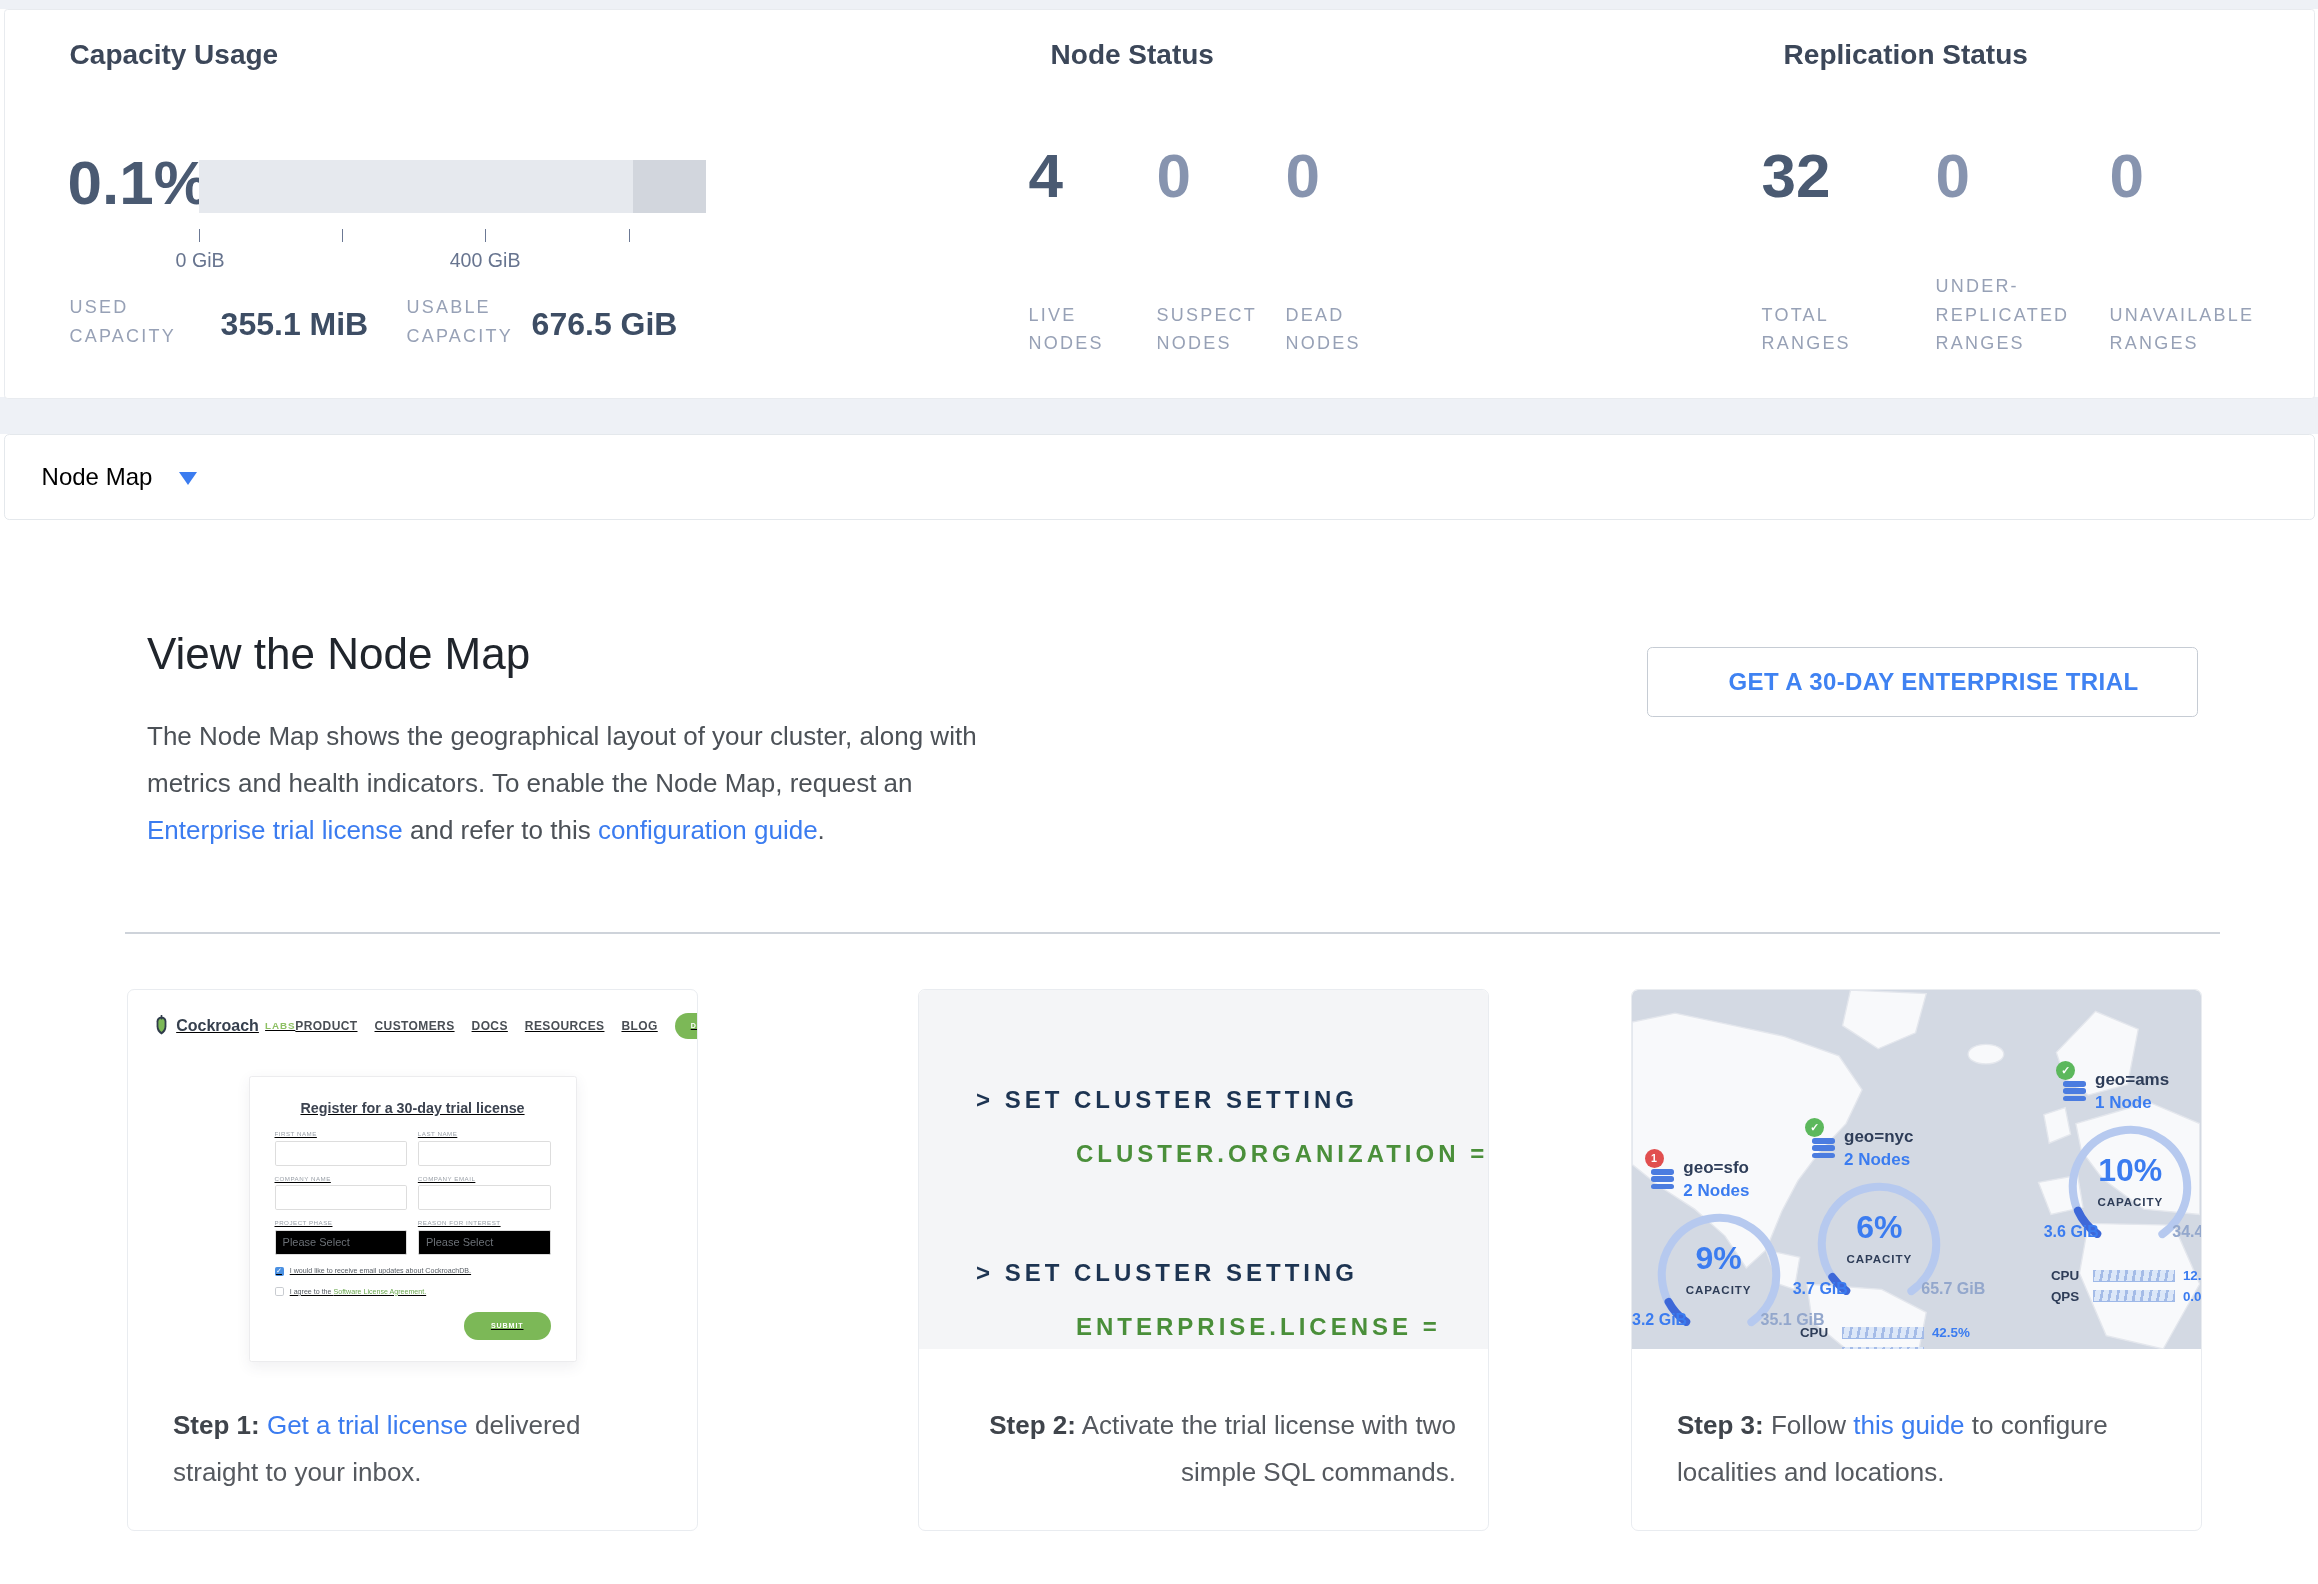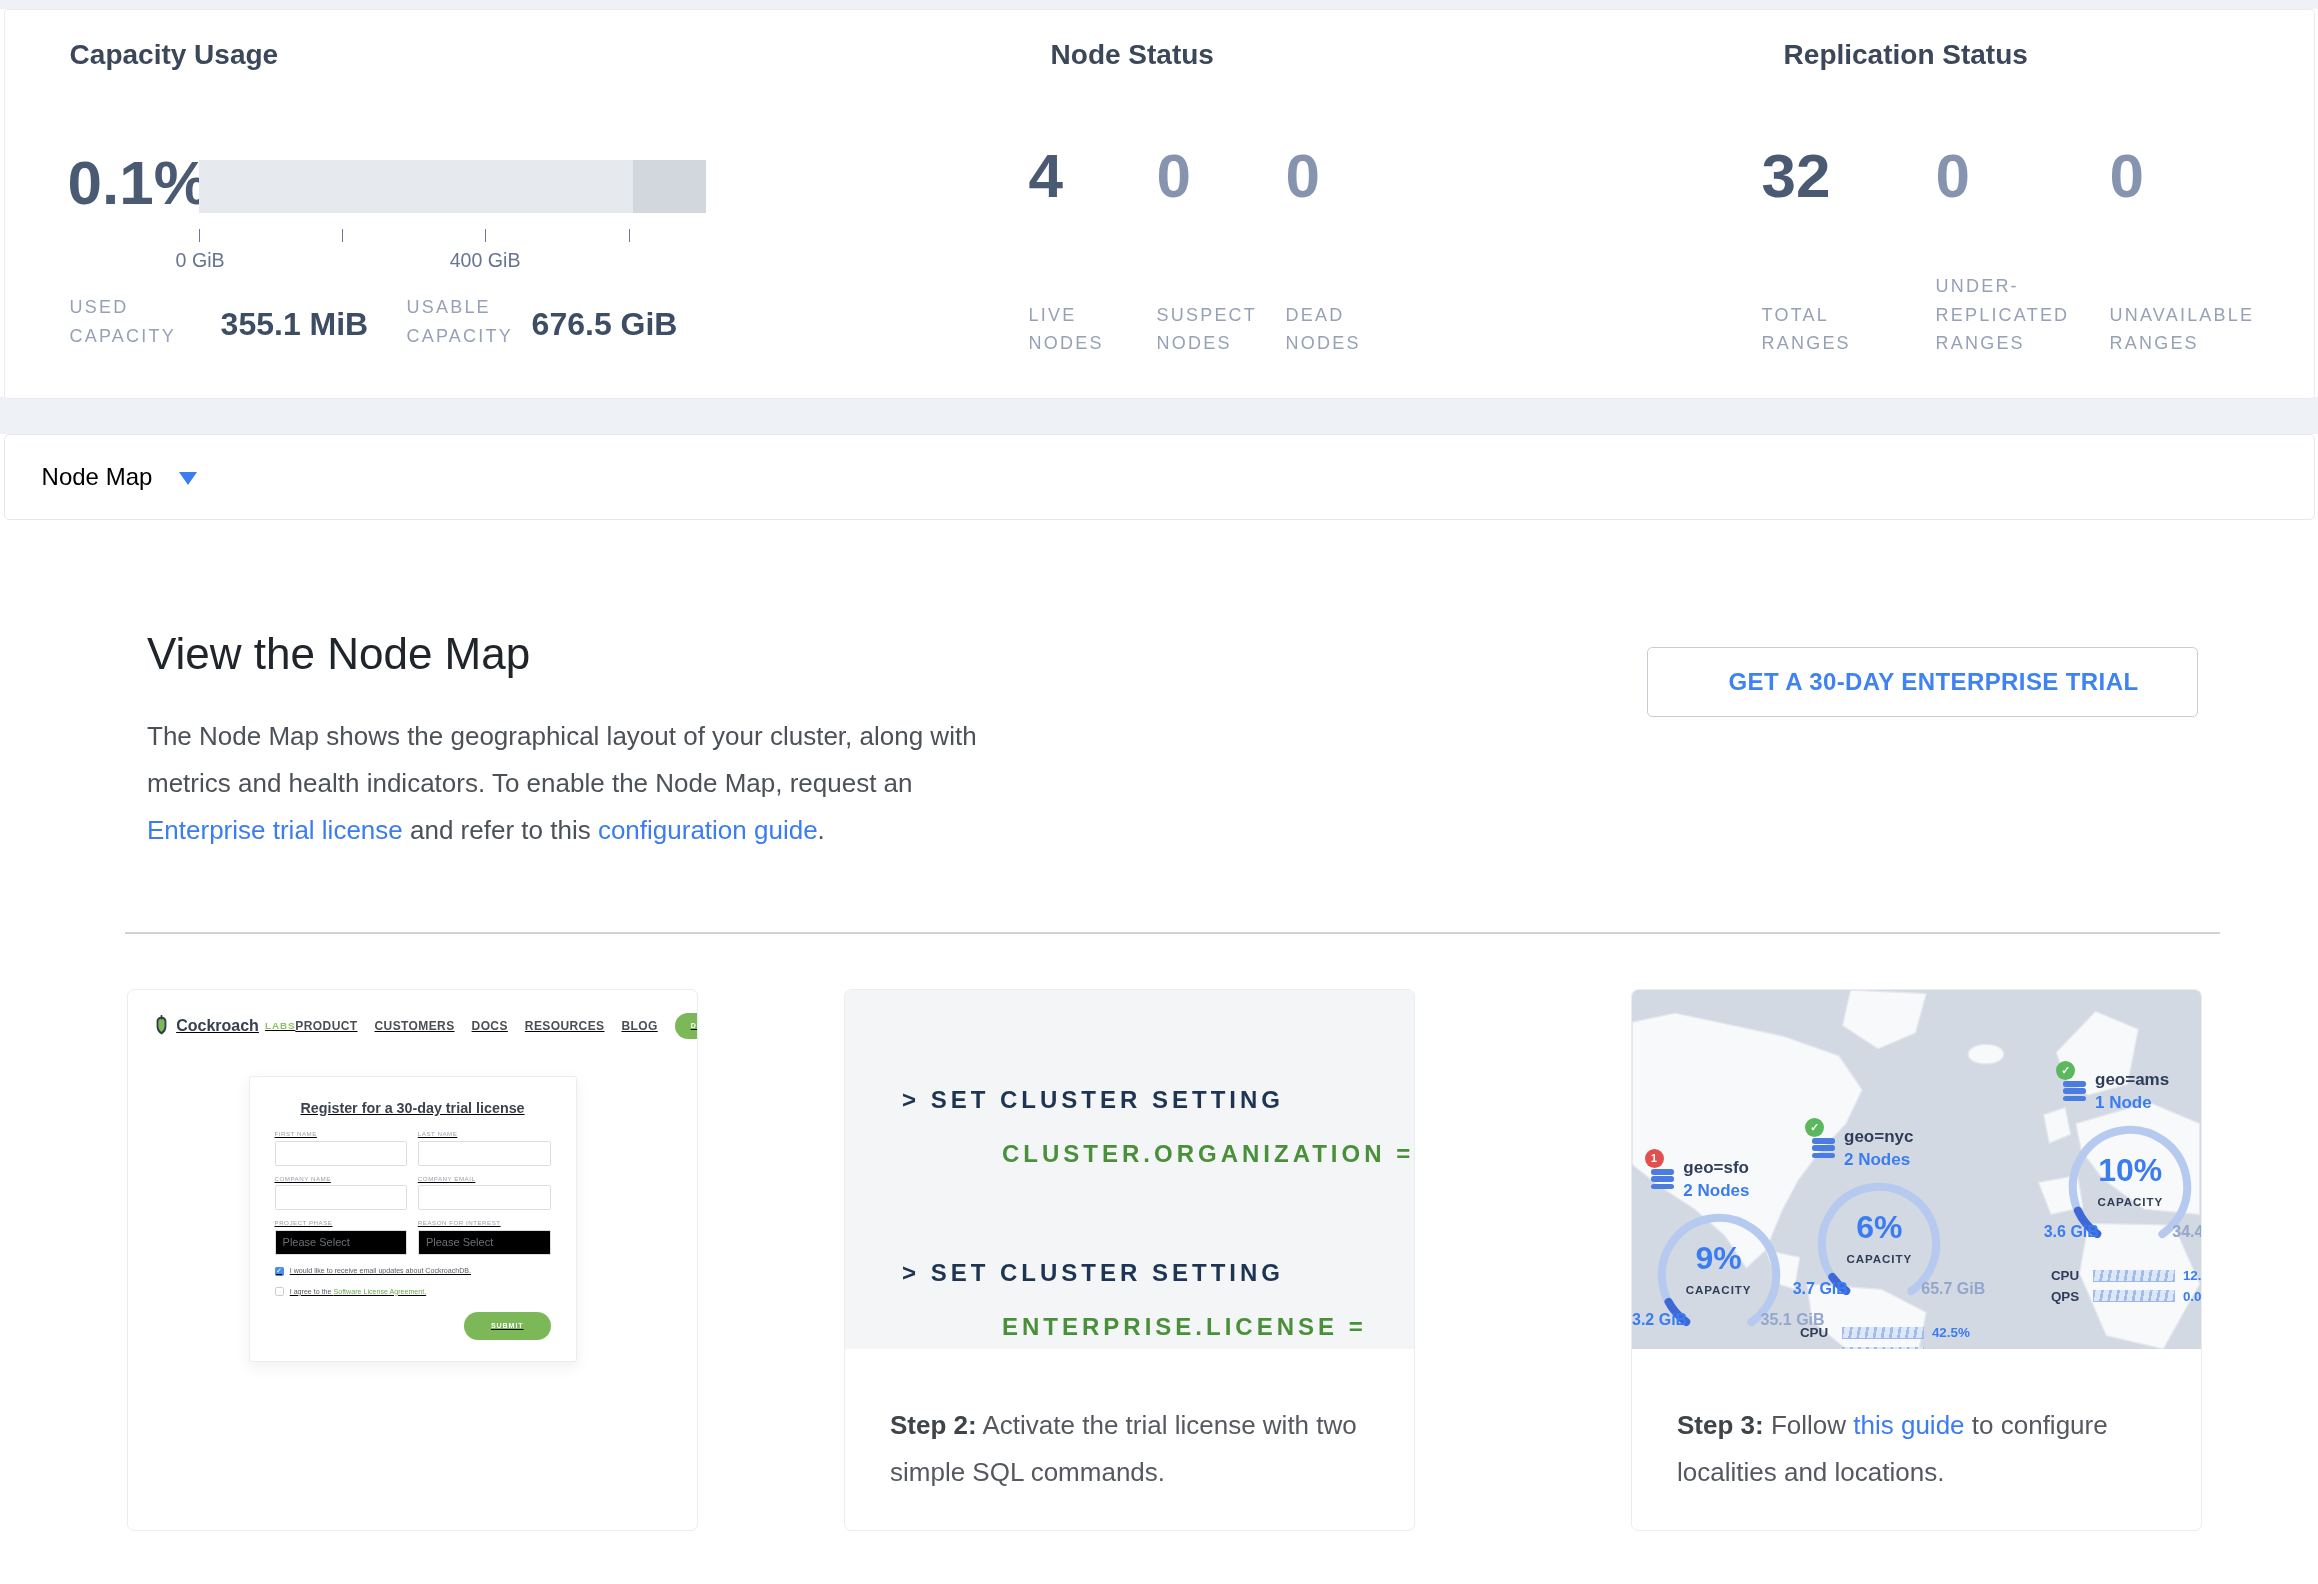--- a/index.html
+++ b/index.html
@@ -42,21 +42,21 @@
   
   .h1{left:125px;top:629px;font-size:44px;font-weight:500;color:#20252c;}
   .intro-p{left:125px;top:713px;width:856px;font-size:26px;line-height:47px;color:#4c5157;}
   a.lnk{color:#3b7cf0;text-decoration:none;cursor:pointer;}
   .trial-btn{left:1647px;top:647px;width:551px;height:70px;background:#fff;border:1.8px solid #c6ccd4;border-radius:5.3px;
     color:#3f82f2;font-size:24px;font-weight:600;letter-spacing:0.4px;display:flex;align-items:center;justify-content:center;cursor:pointer;box-sizing:border-box;}
   .divider{left:125px;top:932px;width:2073px;height:1.8px;background:#ced3da;}
 
   
   .card{position:absolute;top:989px;width:571px;height:542px;background:#fff;border:1.8px solid #e9ecf0;border-radius:7.1px;box-sizing:border-box;overflow:hidden;}
-  .card1{left:127px;text-decoration:underline;} .card2{left:844px;} .card3{left:1631px;}
+  .card1{left:127px;text-decoration:underline;} .card2{left:918px;text-align:right;} .card3{left:1631px;}
   .caption{position:absolute;left:45px;right:32px;top:412px;font-size:26px;line-height:47px;color:#55595f;}
   .caption b{color:#3f444b;}
 
   
   .mini-header{display:flex;align-items:center;justify-content:space-between;padding:23px 27px 0 25px;}
   .mini-logo{display:flex;align-items:center;gap:6.2px;}
   .mini-brand{font-size:16px;font-weight:700;color:#36404e;}
   .mini-brand-suffix{font-size:9.8px;font-weight:700;letter-spacing:0.9px;color:#8dc063;}
   .mini-nav{display:flex;align-items:center;gap:17px;}
   .mini-nav-item{font-size:12px;font-weight:700;letter-spacing:0.4px;color:#4a4f55;cursor:pointer;}
@@ -257,20 +257,21 @@
     </div>
     <div class="mini-check-row">
       <span class="mini-box empty"></span>
       <span><span>I agree to the </span><span class="mini-green-link">Software License Agreement.</span></span>
     </div>
     <div class="mini-submit-row">
       <span class="mini-submit">SUBMIT</span>
     </div>
   </div>
 
+  <div class="caption"><b>Step 1:</b><span> </span><a class="lnk">Get a trial license</a><span> delivered straight to your inbox.</span></div>
 </div>
 
 <div class="card card2">
   <div class="code-area">
     <div class="code-line code-navy" style="left:57px;top:96px;">&gt; SET CLUSTER SETTING</div>
     <div class="code-line code-green" style="left:157px;top:150px;">CLUSTER.ORGANIZATION =</div>
     <div class="code-line code-navy" style="left:57px;top:269px;">&gt; SET CLUSTER SETTING</div>
     <div class="code-line code-green" style="left:157px;top:323px;">ENTERPRISE.LICENSE =</div>
   </div>
   <div class="caption"><b>Step 2:</b><span> </span><span>Activate the trial license with two simple SQL commands.</span></div>

